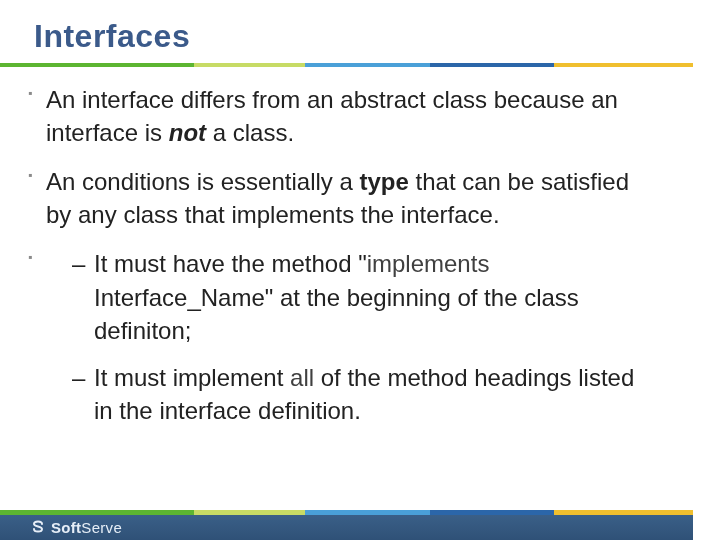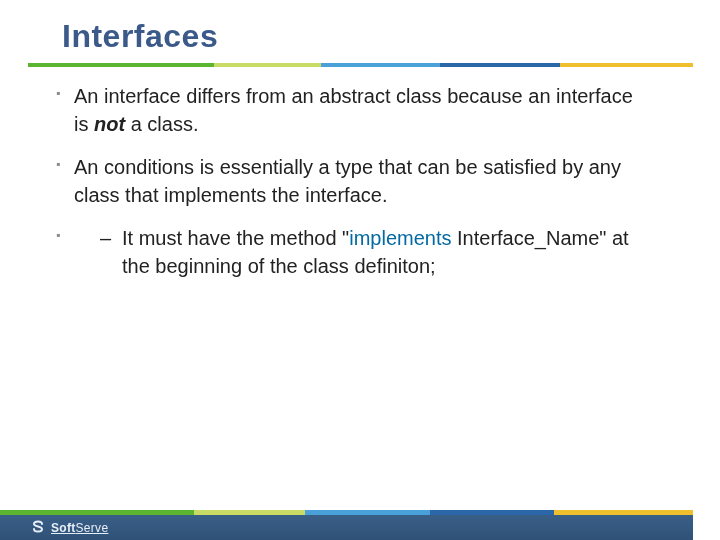--- a/index.html
+++ b/index.html
@@ -1,48 +1,48 @@
 <!DOCTYPE html>
 <html><head>
 <meta charset="utf-8">
 <style>
   * { box-sizing: border-box; margin: 0; padding: 0; }
   html, body { width: 720px; height: 540px; font-family: Arial, Helvetica, sans-serif; background: #fff; overflow: hidden; }
-  .slide { position: relative; width: 693px; height: 540px; padding-left: 28px; }
+  .slide { position: relative; width: 693px; height: 540px; }
   .title { color: #3b5a8a; font-size: 32px; font-weight: 600; padding: 18px 0 8px 34px; letter-spacing: 0.5px; }
   .divider { height: 4px; width: 100%; background: linear-gradient(to right,
       #5cb531 0%, #5cb531 28%,
       #c7db65 28%, #c7db65 44%,
       #4aa0d8 44%, #4aa0d8 62%,
       #2b66a9 62%, #2b66a9 80%,
       #f0bf2e 80%, #f0bf2e 100%);
   }
-  .content { padding: 16px 44px 0 28px; color: #222; font-size: 20px; line-height: 1.38; }
+  .content { padding: 16px 44px 0 28px; color: #222; font-size: 24px; line-height: 1.38; }
   .bullet { position: relative; padding-left: 18px; margin-bottom: 16px; }
   .bullet::before { content: "▪"; position: absolute; left: 0; top: 2px; color: #8a8a8a; font-size: 12px; }
   .sublist { margin-top: 10px; }
   .dash { position: relative; padding-left: 48px; margin-bottom: 14px; }
   .dash::before { content: "–"; position: absolute; left: 26px; top: 0; color: #222; }
   .em-it { font-style: italic; font-weight: bold; }
-  .bold { font-weight: normal; }
-  .kw { color: #0369a1; }
+  .bold { font-weight: bold; }
+  .kw { color: #404040; }
   .iname { }
   .footer { position: absolute; left: 0; bottom: 0; width: 100%; }
   .footer-band { height: 30px; background: linear-gradient(to bottom, #fff 0%, #e9e9e9 18%, #3a5f87 18%, #2f5177 100%); position: relative; }
   .footer-stripe { position: absolute; top: 0; left: 0; width: 100%; height: 5px; background: linear-gradient(to right,
       #5cb531 0%, #5cb531 28%,
       #c7db65 28%, #c7db65 44%,
       #4aa0d8 44%, #4aa0d8 62%,
       #2b66a9 62%, #2b66a9 80%,
       #f0bf2e 80%, #f0bf2e 100%);
   }
   .logo { position: absolute; left: 30px; bottom: 4px; display: flex; align-items: center; gap: 5px; }
   .logo-mark { width: 16px; height: 16px; }
   .logo-mark svg { width: 16px; height: 16px; display: block; }
-  .logo-text { color: #e6eef7; font-size: 12px; font-weight: 600; letter-spacing: 0.3px; text-decoration: underline; }
+  .logo-text { color: #e6eef7; font-size: 15px; font-weight: 600; letter-spacing: 0.3px; }
   .logo-text .light { font-weight: 400; }
 </style>
 </head>
 <body>
 
 <div class="slide">
 
   <div class="title">Interfaces</div>
   <div class="divider"></div>
 
@@ -54,20 +54,23 @@
 
     <div class="bullet">
       <span>An conditions is essentially a </span><span class="bold">type</span><span> that can be satisfied by any class that implements the interface.</span>
     </div>
 
     <div class="bullet">
       <div class="sublist">
         <div class="dash">
           <span>It must have the method "</span><span class="kw">implements</span><span> </span><span class="iname">Interface_Name</span><span>" at the beginning of the class definiton;</span>
         </div>
+        <div class="dash">
+          <span>It must implement </span><span class="kw">all</span><span> of the method headings listed in the interface definition.</span>
+        </div>
       </div>
     </div>
 
   </div>
 
   <div class="footer">
     <div class="footer-band">
       <div class="footer-stripe"></div>
       <div class="logo">
         <span class="logo-mark">

